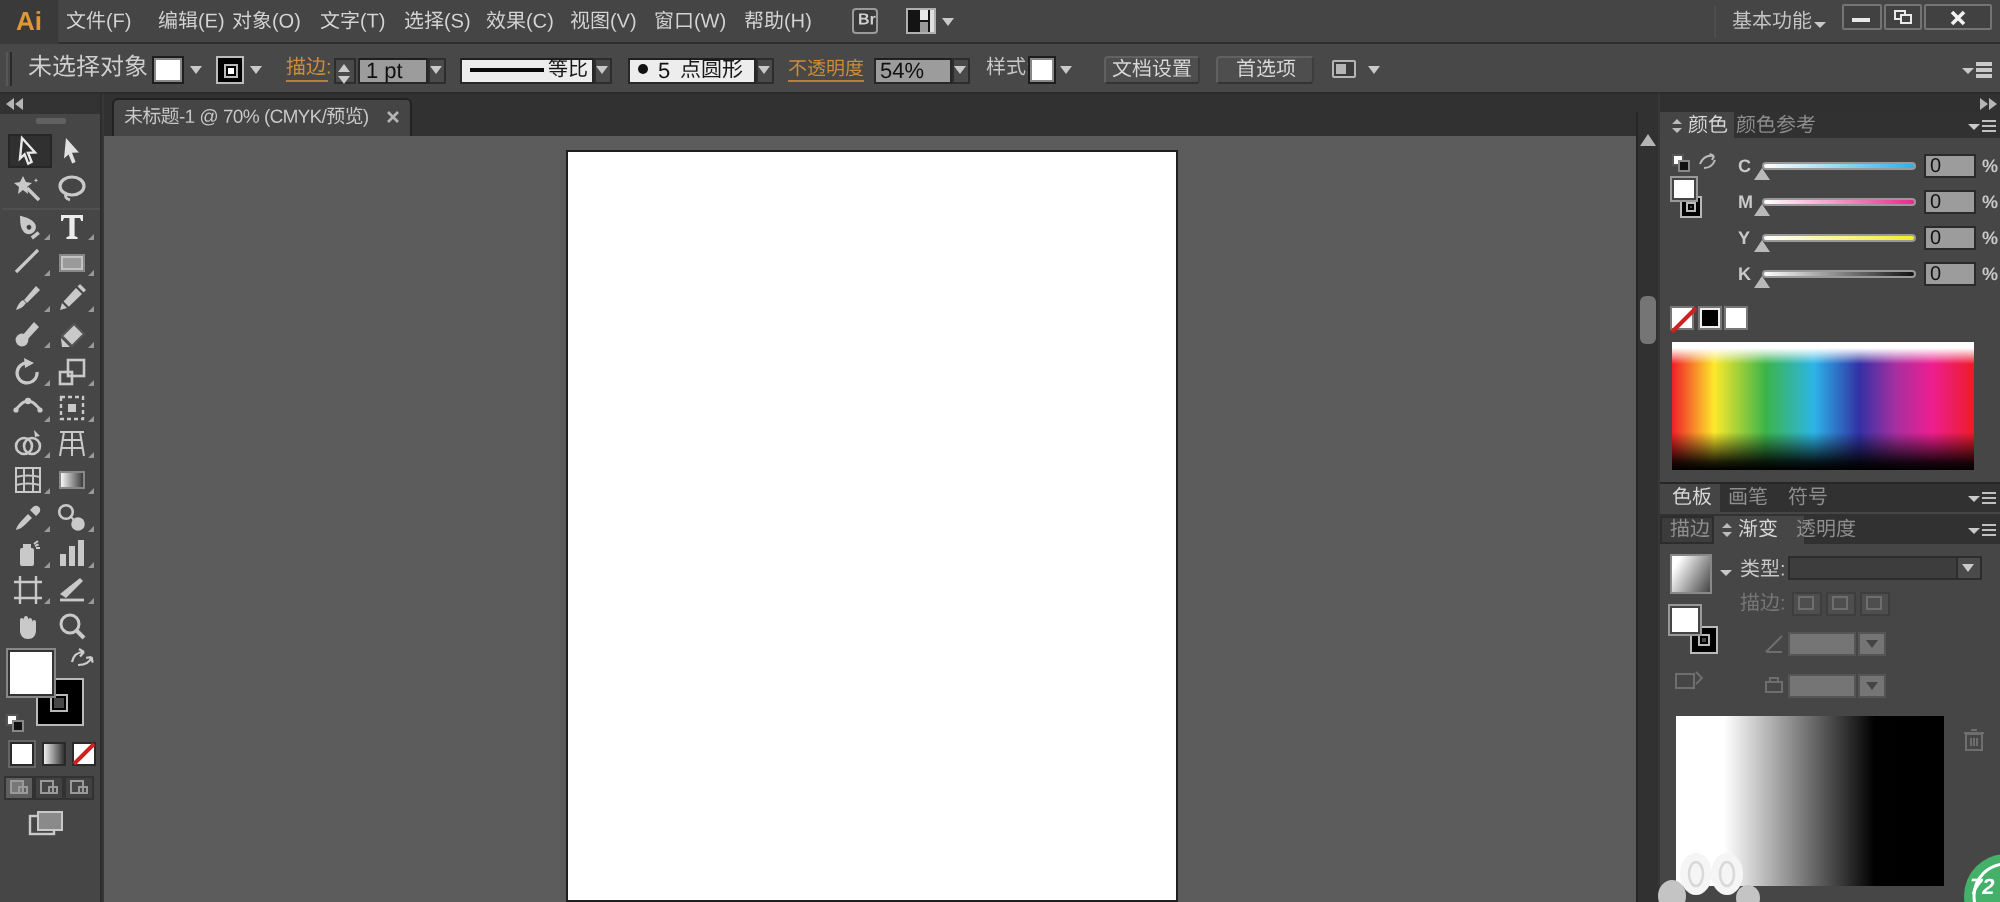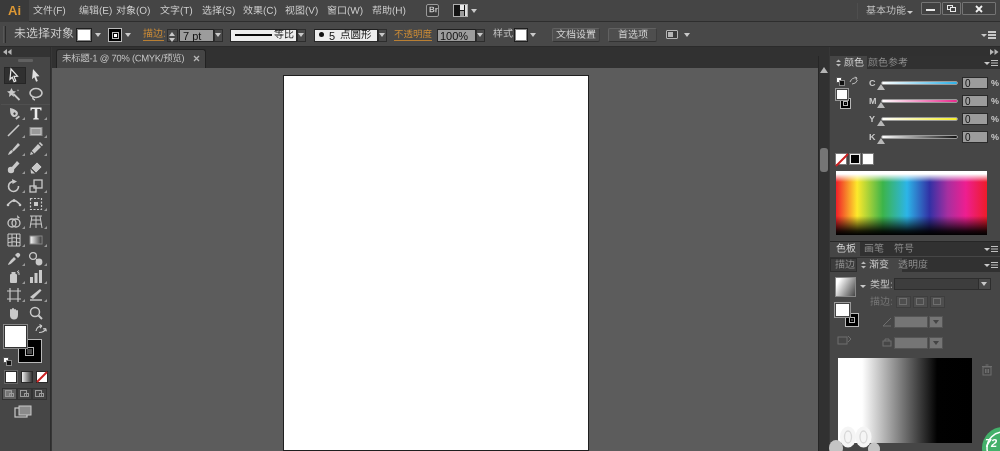--- a/index.html
+++ b/index.html
@@ -130,21 +130,21 @@
 <svg class="ab " style="left:143px;top:29px" width="24" height="10.5" fill="#cf8d35">
       <path transform="translate(0.0 7.8) scale(0.01,-0.01)" d="M748 840V696H569V840H497V696H358V628H497V497H569V628H748V497H820V628H952V696H820V840ZM471 181H622V40H471ZM471 247V385H622V247ZM844 181V40H690V181ZM844 247H690V385H844ZM402 452V-78H471V-27H844V-73H916V452ZM163 839V638H42V568H163V348C112 332 65 319 28 309L47 235L163 273V14C163 0 158 -4 146 -4C134 -5 95 -5 51 -4C61 -24 70 -55 73 -73C136 -74 175 -71 199 -59C224 -48 233 -27 233 14V296L343 332L333 401L233 370V568H340V638H233V839Z"></path>
       <path transform="translate(10.0 7.8) scale(0.01,-0.01)" d="M82 784C137 732 204 659 236 612L297 660C264 705 195 775 140 825ZM553 825C552 769 551 714 548 661H342V589H543C526 397 476 237 313 140C333 127 356 103 367 85C544 197 600 375 621 589H843C830 308 816 198 791 171C781 160 770 158 751 159C728 159 672 159 613 164C627 142 637 110 639 87C694 85 751 83 781 86C815 89 837 97 858 123C892 164 906 285 920 625C921 635 921 661 921 661H626C629 714 631 769 632 825ZM248 501H42V427H173V116C129 98 78 51 24 -9L80 -82C129 -12 176 52 208 52C230 52 264 16 306 -12C378 -58 463 -69 593 -69C694 -69 879 -63 950 -58C952 -35 964 5 974 26C873 15 720 6 596 6C479 6 391 13 325 56C290 78 267 98 248 110Z"></path>
       <path transform="translate(20.0 7.8) scale(0.00488,-0.00488)" d="M187 875V1082H382V875ZM187 0V207H382V0Z"></path>
     </svg>
 <div class="ab" style="left:143px;top:40px;width:21px;height:1px;background:#b97f33"></div>
 <div class="ab dbtn" style="left:167px;top:29px;width:11px;height:13px"></div>
 <div class="ab" style="left:169px;top:31.5px;width:0;height:0;border-left:3px solid transparent;border-right:3px solid transparent;border-bottom:4px solid #c9c9c9"></div>
 <div class="ab" style="left:169px;top:37.5px;width:0;height:0;border-left:3px solid transparent;border-right:3px solid transparent;border-top:4px solid #c9c9c9"></div>
 <div class="ab field" style="left:179px;top:29px;width:35px;height:13px"></div>
-<div class="ab" style="left:183px;top:30px;font:11px 'Liberation Sans';color:#111">7 pt</div>
+<div class="ab" style="left:183px;top:30px;font:11px 'Liberation Sans';color:#111">1 pt</div>
 <div class="ab dbtn" style="left:214px;top:29px;width:9px;height:13px"></div>
 <div class="ab arrow-d" style="left:215px;top:33px"></div>
 <div class="ab field" style="left:230px;top:29px;width:67px;height:13px;background:#ededed"></div>
 <div class="ab" style="left:235px;top:34px;width:37px;height:2px;background:#0a0a0a"></div>
 <svg class="ab " style="left:274px;top:30px" width="21" height="10.5" fill="#1a1a1a">
       <path transform="translate(0.0 7.8) scale(0.01,-0.01)" d="M578 845C549 760 495 680 433 628L460 611V542H147V479H460V389H48V323H665V235H80V169H665V10C665 -4 660 -8 642 -9C624 -10 565 -10 497 -8C508 -28 521 -58 525 -79C607 -79 663 -78 697 -68C731 -56 741 -35 741 9V169H929V235H741V323H956V389H537V479H861V542H537V611H521C543 635 564 662 583 692H651C681 653 710 606 722 573L787 601C776 627 755 660 732 692H945V756H619C631 779 641 803 650 828ZM223 126C288 83 360 19 393 -28L451 19C417 66 343 128 278 169ZM186 845C152 756 96 669 33 610C51 601 82 580 96 568C129 601 161 644 191 692H231C250 653 268 608 274 578L341 603C335 626 321 660 306 692H488V756H226C237 779 248 802 257 826Z"></path>
       <path transform="translate(10.0 7.8) scale(0.01,-0.01)" d="M125 -72C148 -55 185 -39 459 50C455 68 453 102 454 126L208 50V456H456V531H208V829H129V69C129 26 105 3 88 -7C101 -22 119 -54 125 -72ZM534 835V87C534 -24 561 -54 657 -54C676 -54 791 -54 811 -54C913 -54 933 15 942 215C921 220 889 235 870 250C863 65 856 18 806 18C780 18 685 18 665 18C620 18 611 28 611 85V377C722 440 841 516 928 590L865 656C804 593 707 516 611 457V835Z"></path>
     </svg>
 <div class="ab dbtn" style="left:297px;top:29px;width:9px;height:13px"></div>
 <div class="ab arrow-d" style="left:298px;top:33px"></div>
@@ -159,21 +159,21 @@
 <div class="ab dbtn" style="left:378px;top:29px;width:9px;height:13px"></div>
 <div class="ab arrow-d" style="left:379px;top:33px"></div>
 <svg class="ab " style="left:394px;top:30px" width="39" height="10.0" fill="#cf8d35">
       <path transform="translate(0.0 7.4) scale(0.0095,-0.0095)" d="M559 478C678 398 828 280 899 203L960 261C885 338 733 450 615 526ZM69 770V693H514C415 522 243 353 44 255C60 238 83 208 95 189C234 262 358 365 459 481V-78H540V584C566 619 589 656 610 693H931V770Z"></path>
       <path transform="translate(9.5 7.4) scale(0.0095,-0.0095)" d="M61 765C119 716 187 646 216 597L278 644C246 692 177 760 118 806ZM854 824C736 797 518 780 338 773C345 758 353 734 355 719C430 721 512 725 593 732V655H313V596H547C480 526 377 462 283 431C298 418 318 393 329 377C421 413 523 483 593 561V427H665V564C732 487 831 417 923 381C934 398 954 423 969 436C874 465 773 528 709 596H952V655H665V738C754 747 837 759 903 773ZM392 403V344H508C490 237 446 158 309 115C324 102 343 76 350 60C506 113 558 210 579 344H699C691 312 683 280 674 255H844C835 180 826 147 813 135C805 128 797 127 780 127C763 127 716 128 668 132C678 115 685 91 686 74C736 70 784 70 808 72C835 73 854 78 870 94C892 115 904 166 916 283C917 293 918 311 918 311H756L777 403ZM251 456H56V386H179V83C136 63 90 27 45 -15L95 -80C152 -18 206 34 243 34C265 34 296 5 335 -19C401 -58 484 -68 600 -68C698 -68 867 -63 945 -58C946 -36 958 1 966 20C867 10 715 3 601 3C495 3 411 9 349 46C301 74 278 98 251 100Z"></path>
       <path transform="translate(19.0 7.4) scale(0.0095,-0.0095)" d="M338 451V252H151V451ZM338 519H151V710H338ZM80 779V88H151V182H408V779ZM854 727V554H574V727ZM501 797V441C501 285 484 94 314 -35C330 -46 358 -71 369 -87C484 1 535 122 558 241H854V19C854 1 847 -5 829 -5C812 -6 749 -7 684 -4C695 -25 708 -57 711 -78C798 -78 852 -76 885 -64C917 -52 928 -28 928 19V797ZM854 486V309H568C573 354 574 399 574 440V486Z"></path>
       <path transform="translate(28.5 7.4) scale(0.0095,-0.0095)" d="M386 644V557H225V495H386V329H775V495H937V557H775V644H701V557H458V644ZM701 495V389H458V495ZM757 203C713 151 651 110 579 78C508 111 450 153 408 203ZM239 265V203H369L335 189C376 133 431 86 497 47C403 17 298 -1 192 -10C203 -27 217 -56 222 -74C347 -60 469 -35 576 7C675 -37 792 -65 918 -80C927 -61 946 -31 962 -15C852 -5 749 15 660 46C748 93 821 157 867 243L820 268L807 265ZM473 827C487 801 502 769 513 741H126V468C126 319 119 105 37 -46C56 -52 89 -68 104 -80C188 78 201 309 201 469V670H948V741H598C586 773 566 813 548 845Z"></path>
     </svg>
 <div class="ab" style="left:394px;top:40px;width:38px;height:1px;background:#b97f33"></div>
 <div class="ab field" style="left:437px;top:29px;width:39px;height:13px"></div>
-<div class="ab" style="left:440px;top:30px;font:11px 'Liberation Sans';color:#111">100%</div>
+<div class="ab" style="left:440px;top:30px;font:11px 'Liberation Sans';color:#111">54%</div>
 <div class="ab dbtn" style="left:476px;top:29px;width:9px;height:13px"></div>
 <div class="ab arrow-d" style="left:477px;top:33px"></div>
 <svg class="ab " style="left:493px;top:29px" width="24" height="10.5" fill="#c9c9c9">
       <path transform="translate(0.0 7.8) scale(0.01,-0.01)" d="M441 811C475 760 511 692 525 649L595 678C580 721 542 786 507 836ZM822 843C800 784 762 704 728 648H399V579H624V441H430V372H624V231H361V160H624V-79H699V160H947V231H699V372H895V441H699V579H928V648H807C837 698 870 761 898 817ZM183 840V647H55V577H183C154 441 93 281 31 197C44 179 63 146 71 124C112 185 152 281 183 382V-79H255V440C282 390 313 332 326 299L373 355C356 383 282 498 255 534V577H361V647H255V840Z"></path>
       <path transform="translate(10.0 7.8) scale(0.01,-0.01)" d="M709 791C761 755 823 701 853 665L905 712C875 747 811 798 760 833ZM565 836C565 774 567 713 570 653H55V580H575C601 208 685 -82 849 -82C926 -82 954 -31 967 144C946 152 918 169 901 186C894 52 883 -4 855 -4C756 -4 678 241 653 580H947V653H649C646 712 645 773 645 836ZM59 24 83 -50C211 -22 395 20 565 60L559 128L345 82V358H532V431H90V358H270V67Z"></path>
       <path transform="translate(20.0 7.8) scale(0.00488,-0.00488)" d="M187 875V1082H382V875ZM187 0V207H382V0Z"></path>
     </svg>
 <div class="ab" style="left:514px;top:28px;width:14px;height:14px;background:#fff;border:1px solid #1e1e1e;box-shadow:inset 0 0 0 1px #888"></div>
 <div class="ab arrow-d" style="left:530px;top:33px"></div>
 <div class="ab btn" style="left:552px;top:28px;width:48px;height:14px"></div>

